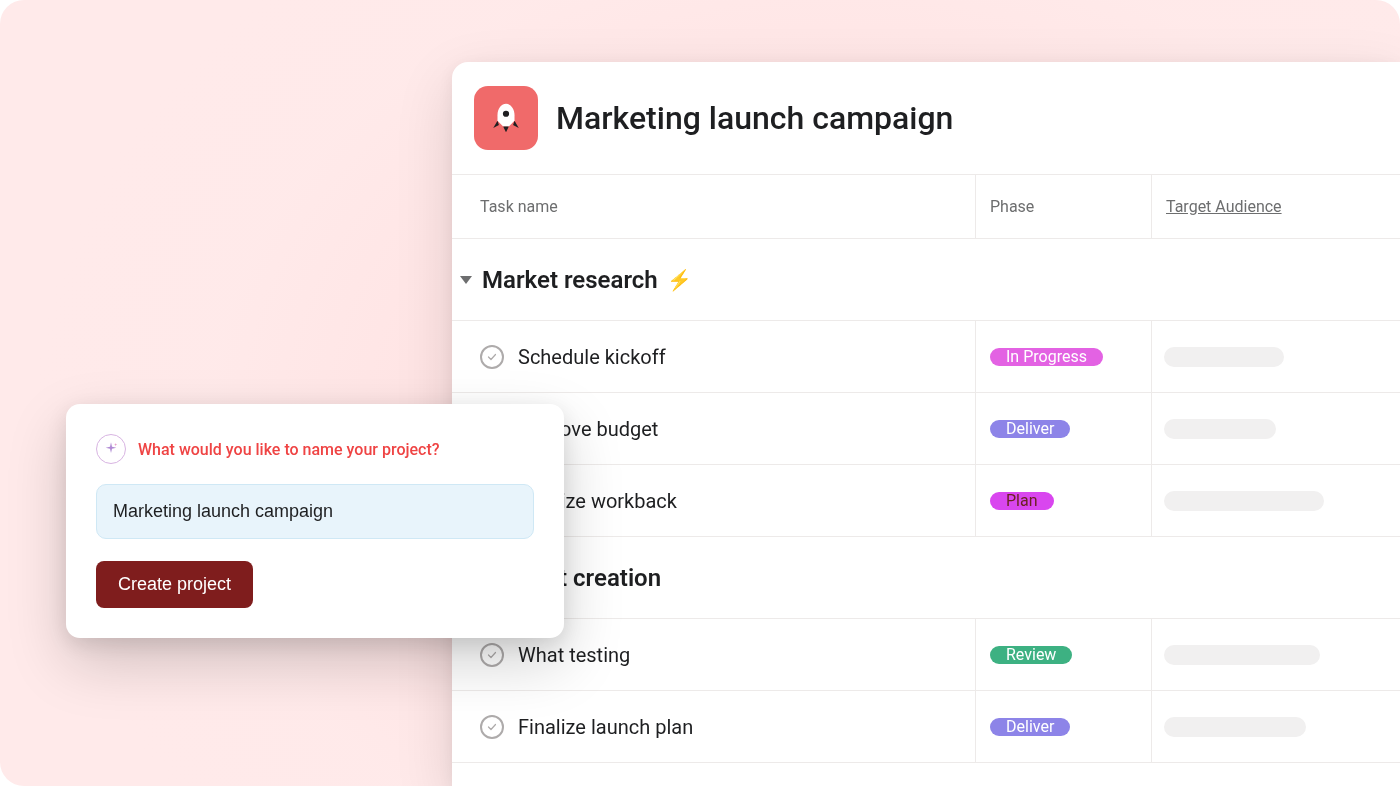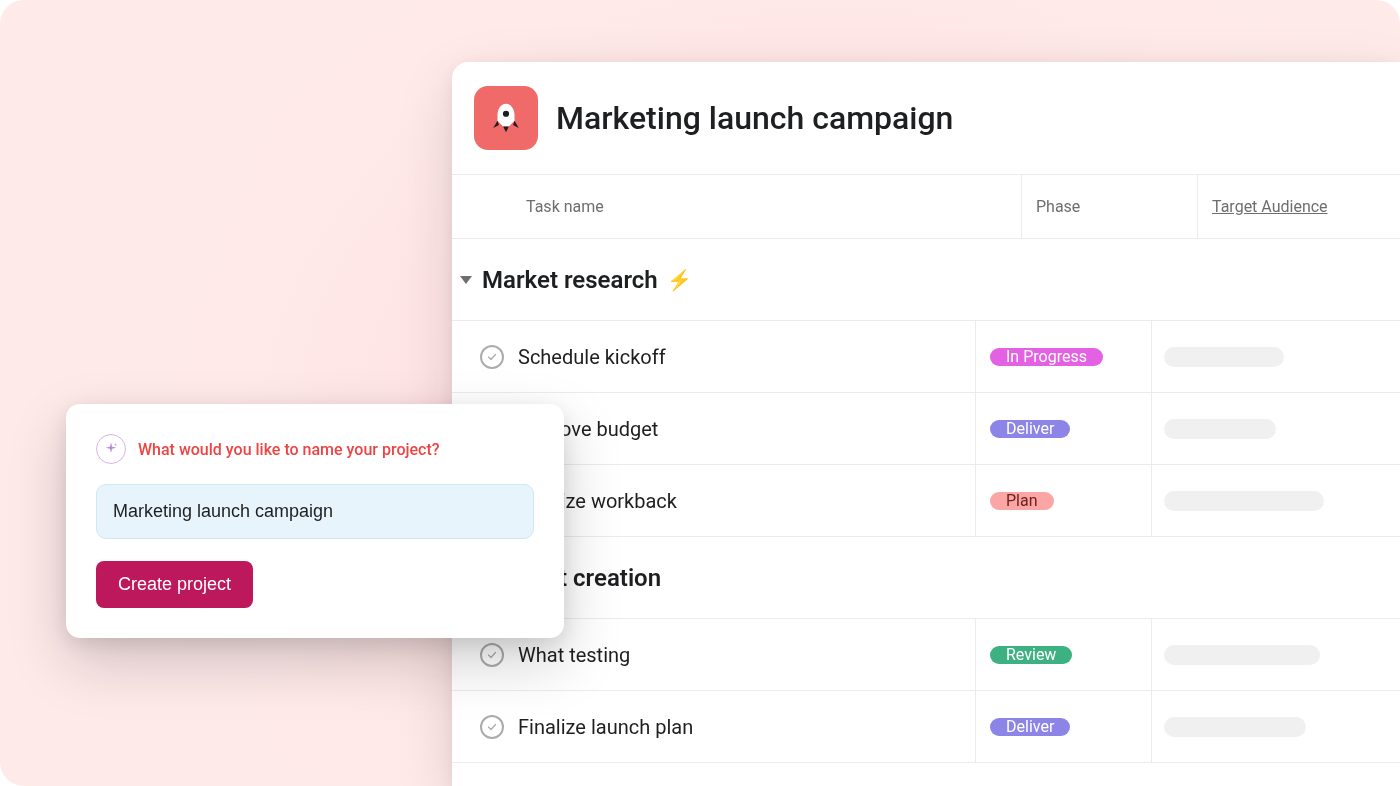--- a/index.html
+++ b/index.html
@@ -55,21 +55,21 @@
     color: #1e1f21;
   }
   .columns-header {
     display: flex;
     align-items: center;
     height: 64px;
     border-bottom: 1px solid #edeae9;
     color: #6d6e6f;
     font-size: 16px;
   }
-  .col-task { flex: 0 0 524px; padding-left: 28px; border-right: 1px solid #edeae9; height: 100%; display:flex; align-items:center;margin-left:46px;}
+  .col-task { flex: 0 0 524px; padding-left: 28px; border-right: 1px solid #edeae9; height: 100%; display:flex; align-items:center;}
   .col-phase { flex: 0 0 176px; padding-left: 14px; border-right: 1px solid #edeae9; height:100%; display:flex; align-items:center;}
   .col-audience { flex: 1; padding-left: 14px; height:100%; display:flex; align-items:center;text-decoration:underline;}
 
   .section-header {
     display: flex;
     align-items: center;
     gap: 10px;
     height: 82px;
     padding-left: 8px;
     border-bottom: 1px solid #edeae9;
@@ -157,21 +157,21 @@
     background: #e8f4fb;
     border: 1px solid #cfe8f5;
     border-radius: 10px;
     padding: 16px 16px;
     font-size: 18px;
     color: #1e1f21;
     margin-bottom: 22px;
     outline: none;
   }
   .create-btn {
-    background: #be185d;
+    background: #7f1d1d;
     color: #fff;
     border: none;
     border-radius: 8px;
     font-size: 18px;
     padding: 13px 22px;
     cursor: pointer;
   }
   .bolt { font-size: 20px; }
 </style>
 </head>
@@ -241,21 +241,21 @@
       <div class="task-row">
       <div class="task-cell">
         <div class="check-circle">
           <svg width="12" height="12" viewBox="0 0 24 24">
               <path d="M5 12 L10 17 L19 7" stroke="#aeabab" stroke-width="2.5" fill="none" stroke-linecap="round" stroke-linejoin="round"></path>
             </svg>
         </div>
         <div class="task-name">Finalize workback</div>
       </div>
       <div class="phase-cell">
-        <span class="pill" style="background:#fca5a5;color:#6b2222">Plan</span>
+        <span class="pill" style="background:#d946ef;color:#6b2222">Plan</span>
       </div>
       <div class="audience-cell">
         <div class="placeholder-bar" style="width:160px"></div>
       </div>
     </div>
       <div class="section-header">
     <div class="caret"></div>
     <div class="section-title">Content creation</div>
 
   </div>

